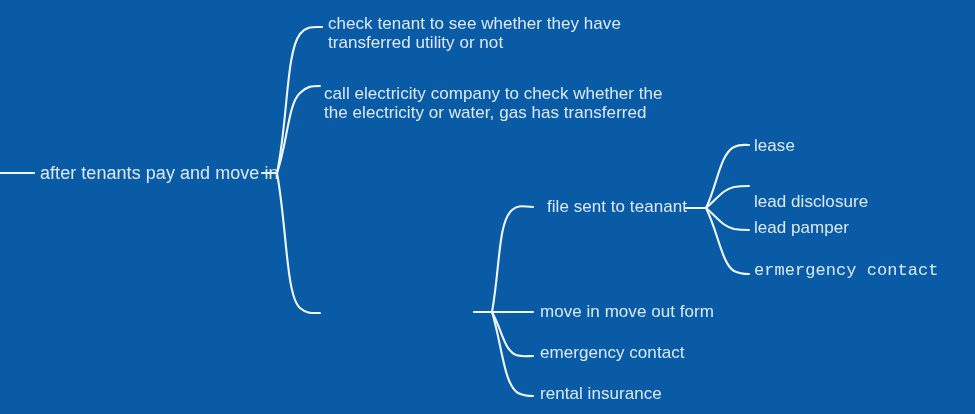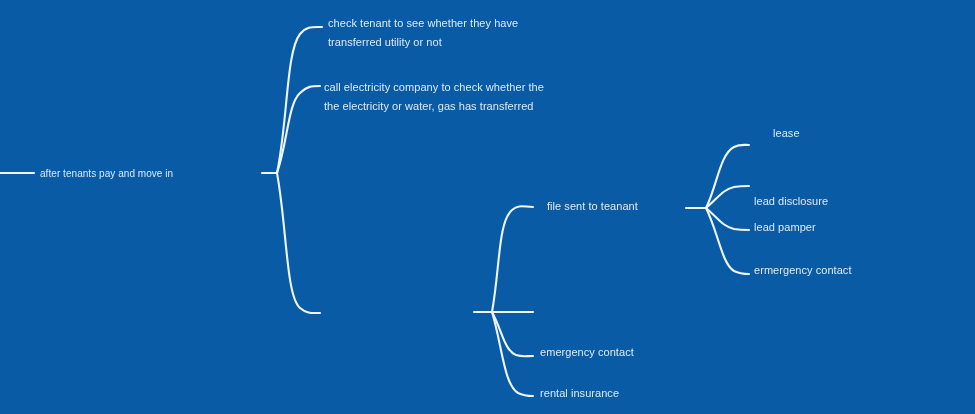--- a/index.html
+++ b/index.html
@@ -21,38 +21,38 @@
     left: 0;
     top: 0;
     width: 975px;
     height: 414px;
     pointer-events: none;
   }
   .node {
     position: absolute;
     color: #dce9f5;
     font-family: "Liberation Sans", sans-serif;
-    font-size: 11px;
+    font-size: 17px;
     line-height: 19px;
     white-space: pre;
     letter-spacing: 0.05px;
     cursor: default;
   }
-  .node.root       { left: 40px;  top: 164px; font-size: 10px; }
+  .node.root       { left: 40px;  top: 164px; font-size: 18px; }
   .node.b1         { left: 328px; top: 14px; }
-  .node.b2         { left: 324px; top: 78px; }
+  .node.b2         { left: 324px; top: 84px; }
   .node.b3         { left: 326px; top: 302px; }
   .node.f1         { left: 547px; top: 197px; text-align: center; }
   .node.f2         { left: 540px; top: 302px; }
   .node.f3         { left: 540px; top: 343px; }
   .node.f4         { left: 540px; top: 384px; }
-  .node.g1         { left: 754px; top: 124px; margin-left: 19px; }
+  .node.g1         { left: 754px; top: 136px; }
   .node.g2         { left: 754px; top: 177px; margin-top: 15px; }
   .node.g3         { left: 754px; top: 218px; text-align: right; }
-  .node.g4         { left: 754px; top: 261px; }
+  .node.g4         { left: 754px; top: 261px; font-family: Liberation Mono, monospace; }
 </style>
 </head>
 <body>
 
 <div id="canvas">
 
   <svg id="links" viewBox="0 0 975 414" width="975" height="414" xmlns="http://www.w3.org/2000/svg">
     <g fill="none" stroke="#eef5fb" stroke-width="2.1" stroke-linecap="round" stroke-linejoin="round">
 
       <path d="M 0,173 L 34,173"></path>
@@ -91,20 +91,21 @@
 
   <div class="node b1">check tenant to see whether they have
 transferred utility or not</div>
 
   <div class="node b2">call electricity company to check whether the
 the electricity or water, gas has transferred</div>
 
 
   <div class="node f1">file sent to teanant</div>
 
+  <div class="node f2">move in move out form</div>
 
   <div class="node f3">emergency contact</div>
 
   <div class="node f4">rental insurance</div>
 
   <div class="node g1">lease</div>
 
   <div class="node g2">lead disclosure</div>
 
   <div class="node g3">lead pamper</div>

